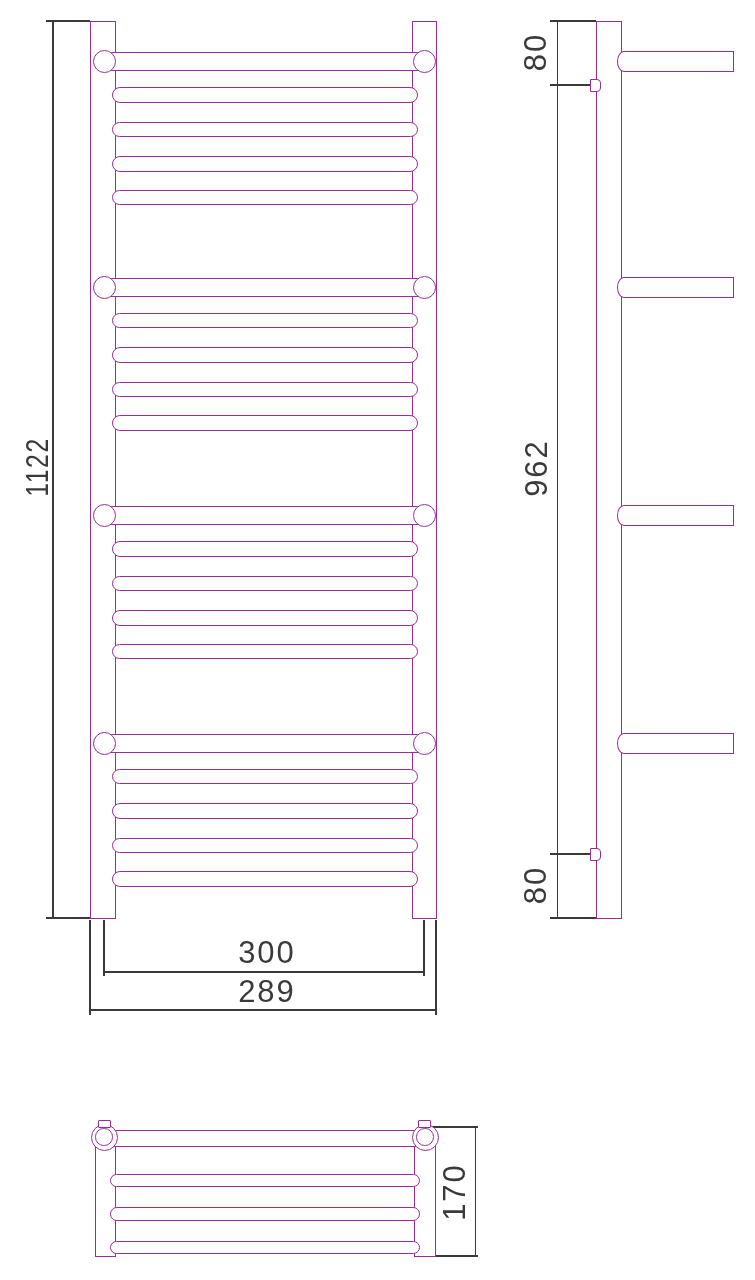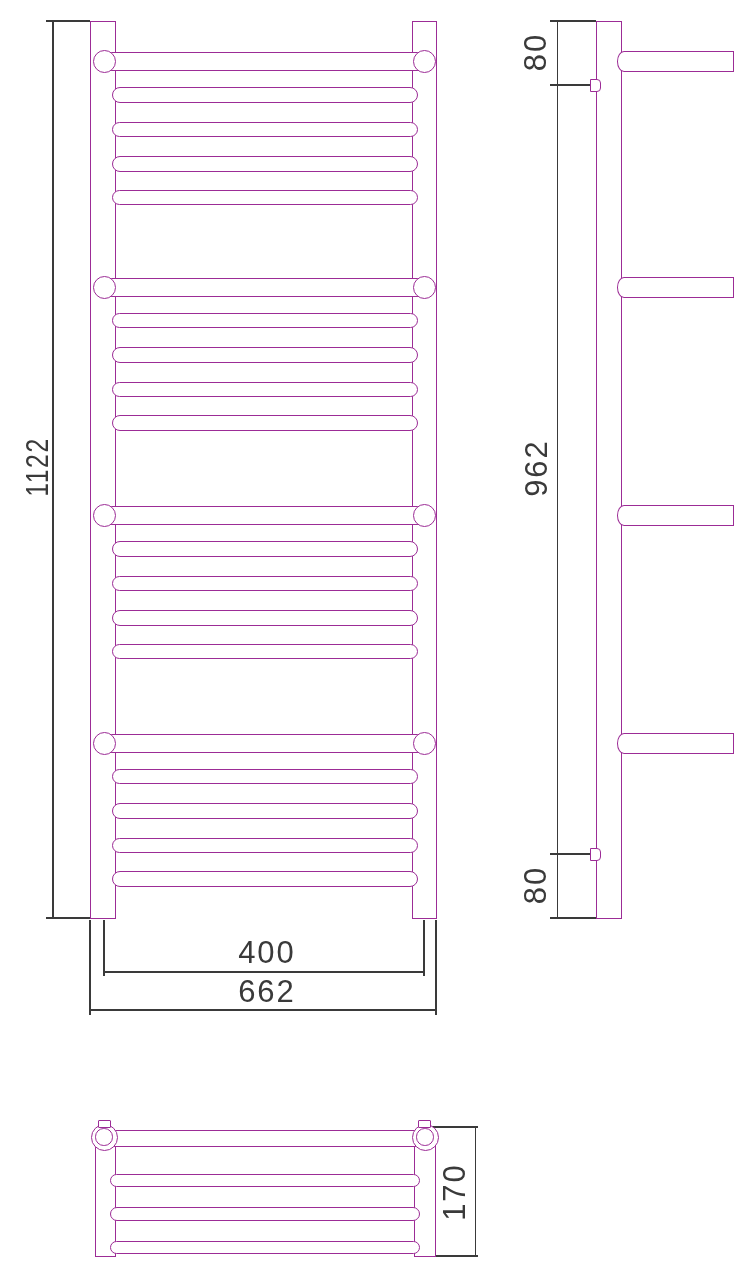--- a/index.html
+++ b/index.html
@@ -108,26 +108,26 @@
   <div>
 
     <div class="s dim" style="left:51.8px;top:20.5px;width:1.8px;height:898px;"></div>
     <div class="s dim" style="left:45.5px;top:19.8px;width:44.5px;height:1.8px;"></div>
     <div class="s dim" style="left:45.5px;top:916.9px;width:45.5px;height:1.8px;"></div>
     <div class="lbl v narrow" style="left:37px;top:467px;">1122</div>
 
     <div class="s dim" style="left:104px;top:970.9px;width:320px;height:1.8px;"></div>
     <div class="s dim" style="left:103.2px;top:920px;width:1.8px;height:56px;"></div>
     <div class="s dim" style="left:423.2px;top:920px;width:1.8px;height:56px;"></div>
-    <div class="lbl" style="left:267px;top:952px;">400</div>
+    <div class="lbl" style="left:267px;top:952px;">300</div>
 
     <div class="s dim" style="left:90px;top:1009.3px;width:346.5px;height:1.8px;"></div>
     <div class="s dim" style="left:89.3px;top:920px;width:1.8px;height:94.5px;"></div>
     <div class="s dim" style="left:434.8px;top:920px;width:1.8px;height:94.5px;"></div>
-    <div class="lbl" style="left:267px;top:990.5px;">662</div>
+    <div class="lbl" style="left:267px;top:990.5px;">289</div>
   </div>
 
   <div>
     <div class="s dim" style="left:556.5px;top:20.5px;width:1.8px;height:898px;"></div>
     <div class="s dim" style="left:550px;top:19.8px;width:46px;height:1.8px;"></div>
     <div class="s dim" style="left:550px;top:84.3px;width:40px;height:1.8px;"></div>
     <div class="s dim" style="left:550px;top:853.3px;width:40px;height:1.8px;"></div>
     <div class="s dim" style="left:550px;top:916.9px;width:46px;height:1.8px;"></div>
     <div class="lbl v" style="left:535px;top:52px;">80</div>
     <div class="lbl v" style="left:536px;top:468px;">962</div>

